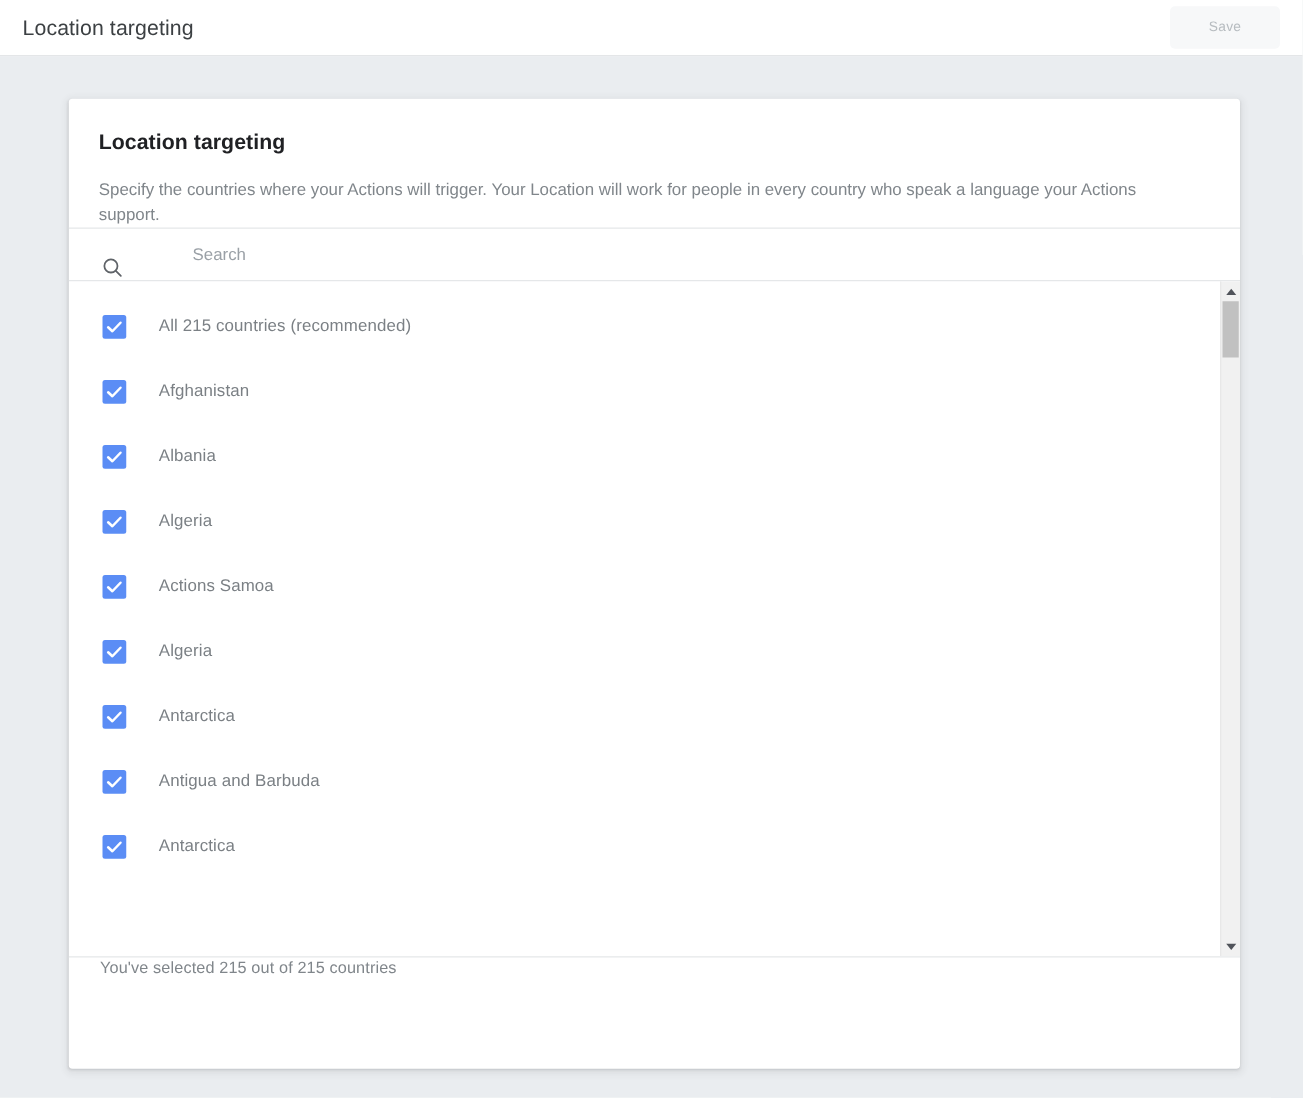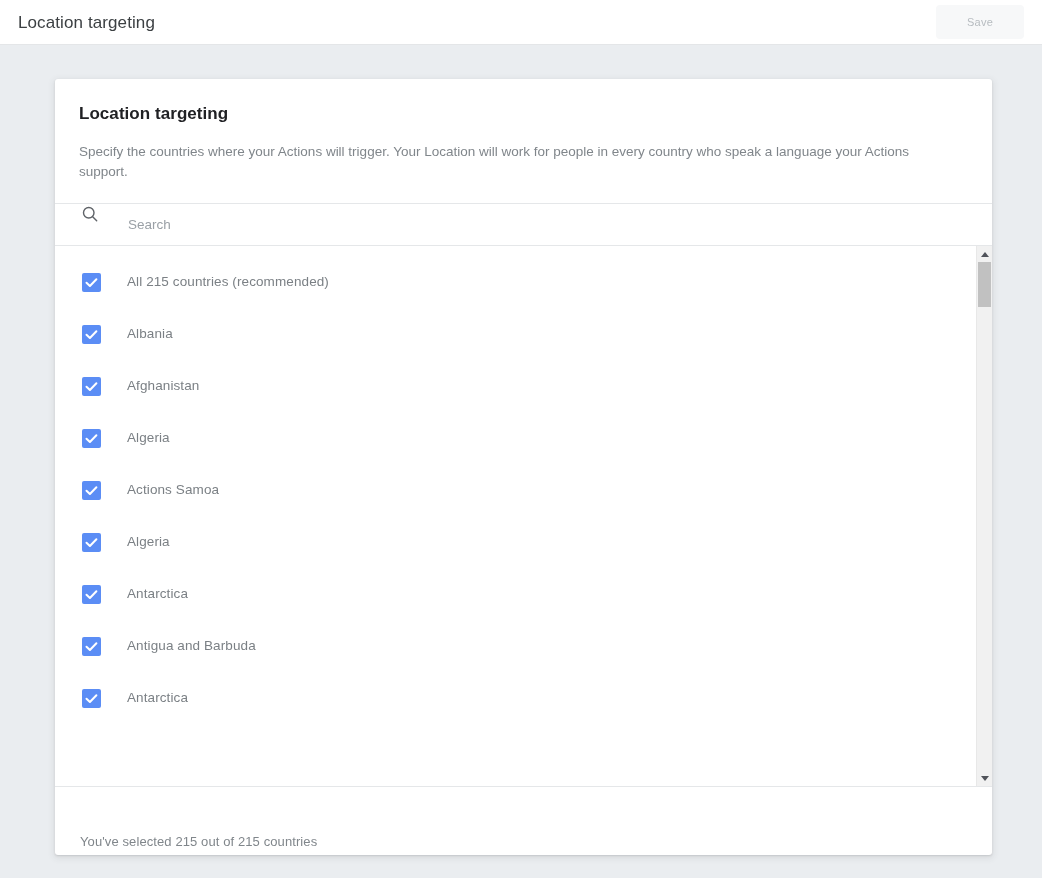--- a/index.html
+++ b/index.html
@@ -73,27 +73,27 @@
   .card-desc {
     font-size: 13.5px;
     color: #80868b;
     line-height: 20px;
     margin: 0;
     max-width: 870px;
   }
 
   
   .search-row {
-    margin-top: 21px;
     height: 43px;
     border-top: 1px solid #e5e7e9;
     border-bottom: 1px solid #e5e7e9;
     display: flex;
-    align-items: flex-start;
+    align-items: flex-end;
     padding-left: 25px;
+    gap: 26px;
   }
   .search-icon {
     width: 20px; height: 20px;
     flex: 0 0 20px;
     color: #5f6368;
     display: block;
   }
   .search-input {
     border: none;
     outline: none;
@@ -181,21 +181,21 @@
     height: 45px;
     background: #c1c1c1;
     border-radius: 0;
   }
 
   
   .card-footer {
     height: 63px;
     border-top: 1px solid #e5e7e9;
     display: flex;
-    align-items: flex-end;
+    align-items: flex-start;
     padding-left: 25px;
   }
   .footer-text {
     font-size: 13px;
     color: #80868b;
     letter-spacing: 0.1px;
   }
 </style>
 </head>
 <body>
@@ -231,29 +231,29 @@
             </svg>
           </span>
           <span class="item-label">All 215 countries (recommended)</span>
         </div>
         <div class="list-item">
           <span class="cbox" style="background: rgb(91, 141, 245);">
             <svg viewBox="0 0 17 17" fill="none" stroke="#ffffff" stroke-width="2" stroke-linecap="round" stroke-linejoin="round">
               <polyline points="3.5,8.8 6.9,12 13.4,5.2"></polyline>
             </svg>
           </span>
+          <span class="item-label">Afghanistan</span>
+        </div>
+        <div class="list-item">
+          <span class="cbox" style="background: rgb(91, 141, 245);">
+            <svg viewBox="0 0 17 17" fill="none" stroke="#ffffff" stroke-width="2" stroke-linecap="round" stroke-linejoin="round">
+              <polyline points="3.5,8.8 6.9,12 13.4,5.2"></polyline>
+            </svg>
+          </span>
           <span class="item-label">Albania</span>
-        </div>
-        <div class="list-item">
-          <span class="cbox" style="background: rgb(91, 141, 245);">
-            <svg viewBox="0 0 17 17" fill="none" stroke="#ffffff" stroke-width="2" stroke-linecap="round" stroke-linejoin="round">
-              <polyline points="3.5,8.8 6.9,12 13.4,5.2"></polyline>
-            </svg>
-          </span>
-          <span class="item-label">Afghanistan</span>
         </div>
         <div class="list-item">
           <span class="cbox" style="background: rgb(91, 141, 245);">
             <svg viewBox="0 0 17 17" fill="none" stroke="#ffffff" stroke-width="2" stroke-linecap="round" stroke-linejoin="round">
               <polyline points="3.5,8.8 6.9,12 13.4,5.2"></polyline>
             </svg>
           </span>
           <span class="item-label">Algeria</span>
         </div>
         <div class="list-item">

